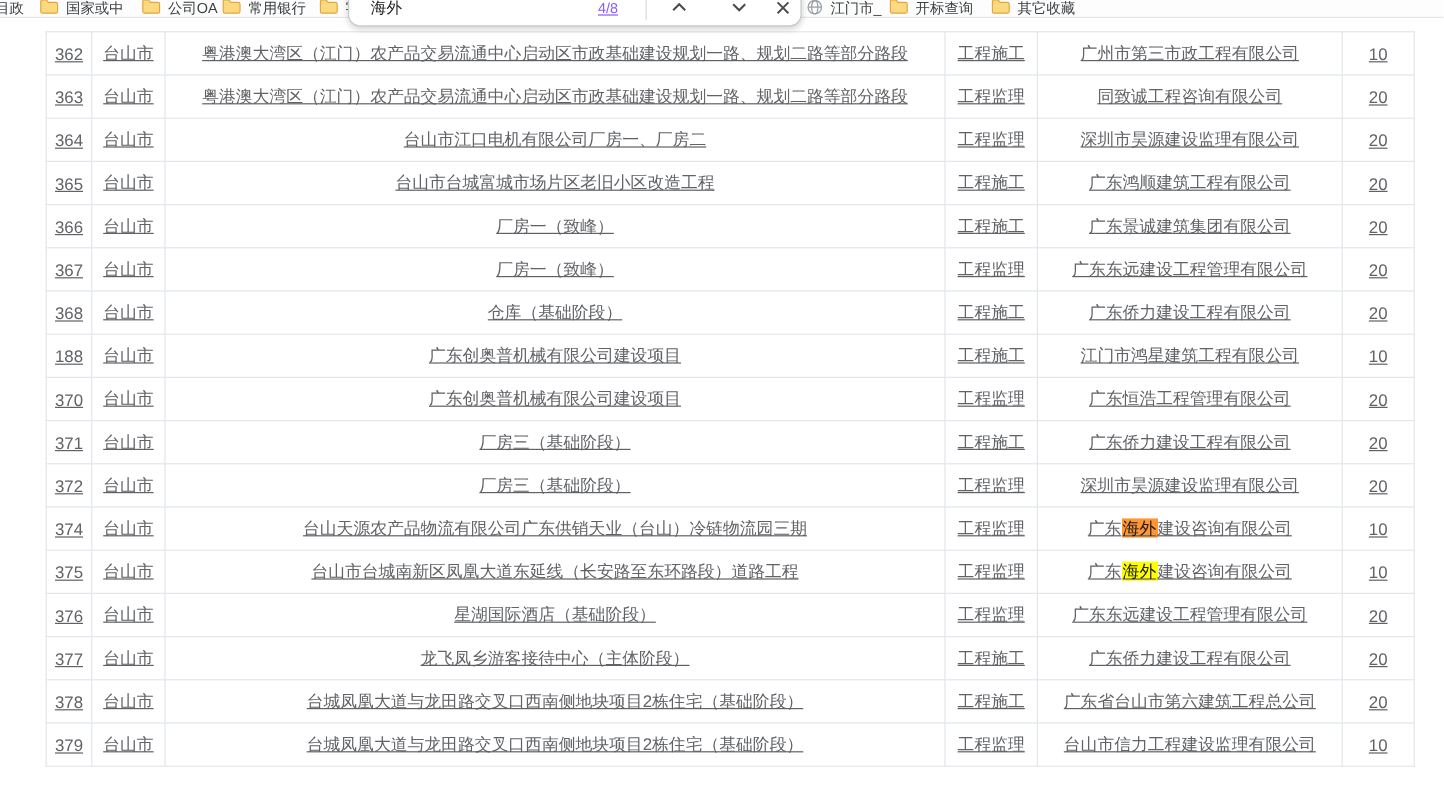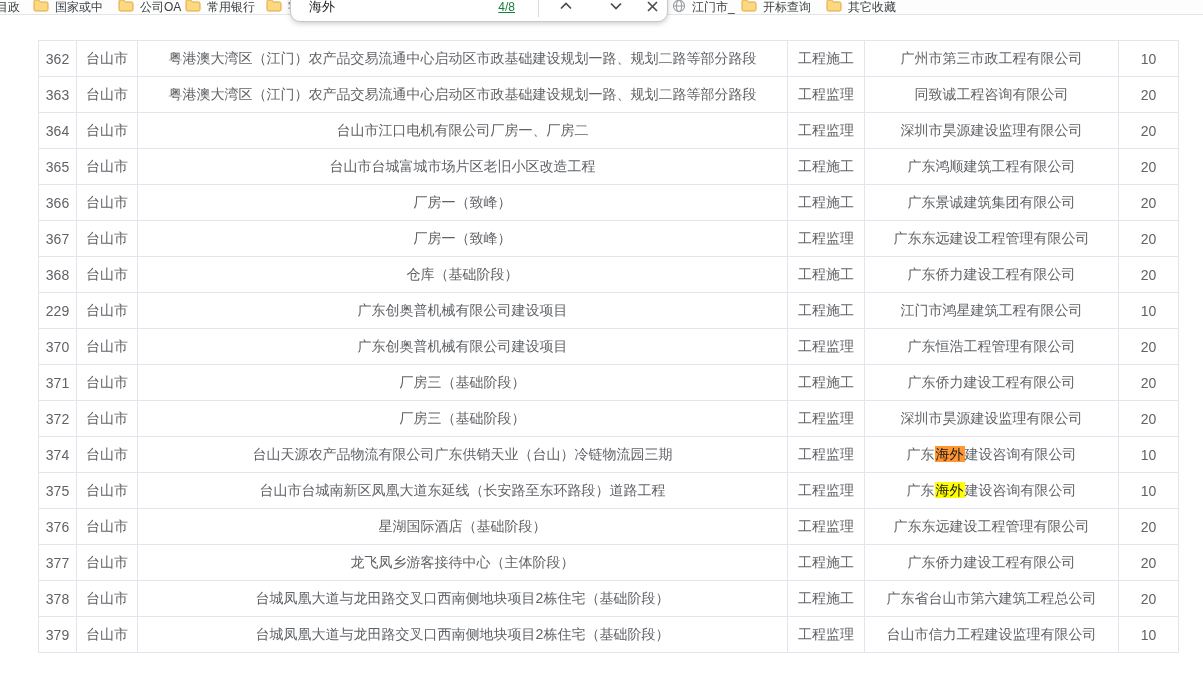--- a/index.html
+++ b/index.html
@@ -14,30 +14,30 @@
   .bm-item .lbl { line-height:20px; }
   .bm-partial { margin-left:-4px; }
 
   
   .find-bar { position:absolute; top:-12px; left:290px; width:378px; height:34px;
               background:#fff; border:1px solid #c6c9cc; border-radius:0 0 10px 10px;
               box-shadow:0 2px 5px rgba(0,0,0,.18); z-index:20; }
   .find-query { position:absolute; left:18px; bottom:7px; font-size:13px; color:#202124;
                 border:none; outline:none; width:150px; background:transparent;
                 font-family:"Liberation Sans","DejaVu Sans",sans-serif; }
-  .find-count { position:absolute; right:152px; bottom:7px; font-size:12px; color:#15803d;text-decoration:underline; }
+  .find-count { position:absolute; right:152px; bottom:7px; font-size:12px; color:#8b5cf6;text-decoration:underline; }
   .find-sep   { position:absolute; right:128px; bottom:4px; width:1px; height:22px; background:#dadce0; }
   .find-btn { position:absolute; bottom:2px; width:26px; height:26px; display:flex;
               align-items:center; justify-content:center; cursor:pointer; border-radius:50%; }
   .find-prev { right:88px; } .find-next { right:38px; } .find-close { right:2px; }
 
   
   .page { position:absolute; top:15px; left:0; width:1203px; height:660px; background:#fff; }
-  table.grid { position:absolute; left:38px; top:25px; border-collapse:collapse; table-layout:fixed;
-               font-size:14px; color:#606266; }
+  table.grid { position:absolute; left:38px; top:11px; border-collapse:collapse; table-layout:fixed;
+               font-size:14px; color:#606266;text-decoration:underline; }
   table.grid td { border:1px solid #e2e6ec; height:36px; padding:0;
                   white-space:nowrap; overflow:hidden; background:#fff; }
   td.c-no, td.c-city, td.c-type, td.c-score { text-align:center; }
   td.c-proj, td.c-comp { text-align:center; padding:0 12px; }
   .hl { color:#1a1a1a; padding:0 1px; }
   .hl.active { background:var(--hl-active,#ff9632); }
   .hl.match  { background:var(--hl-match,#ffff00); }
 </style>
 </head>
 <body>
@@ -182,21 +182,21 @@
   </tr>
         <tr>
     <td class="c-no">368</td>
     <td class="c-city">台山市</td>
     <td class="c-proj">仓库（基础阶段）</td>
     <td class="c-type">工程施工</td>
     <td class="c-comp">广东侨力建设工程有限公司</td>
     <td class="c-score">20</td>
   </tr>
         <tr>
-    <td class="c-no">229</td>
+    <td class="c-no">188</td>
     <td class="c-city">台山市</td>
     <td class="c-proj">广东创奥普机械有限公司建设项目</td>
     <td class="c-type">工程施工</td>
     <td class="c-comp">江门市鸿星建筑工程有限公司</td>
     <td class="c-score">10</td>
   </tr>
         <tr>
     <td class="c-no">370</td>
     <td class="c-city">台山市</td>
     <td class="c-proj">广东创奥普机械有限公司建设项目</td>

